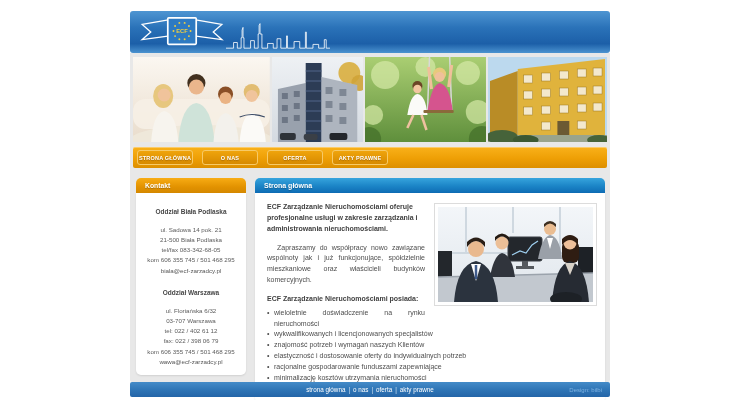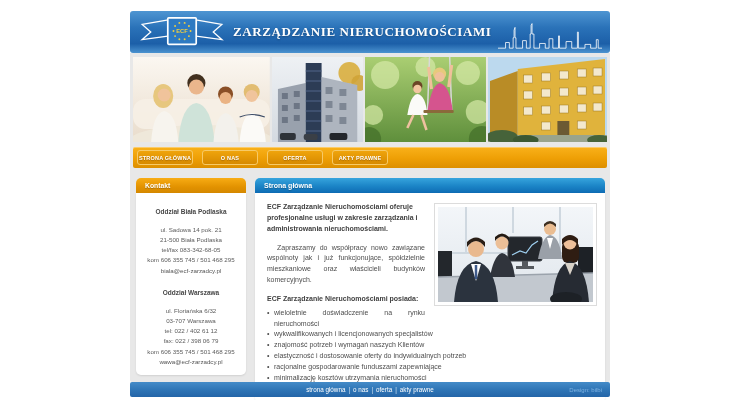--- a/index.html
+++ b/index.html
@@ -93,25 +93,20 @@
           <circle cx="43.2" cy="26.6" r="1"></circle>
         <circle cx="38.7" cy="23.3" r="1"></circle>
           <circle cx="37" cy="18" r="1"></circle>
         <circle cx="38.7" cy="12.7" r="1"></circle>
           <circle cx="43.2" cy="9.4" r="1"></circle>
         <circle cx="48.8" cy="9.4" r="1"></circle>
           <circle cx="53.3" cy="12.7" r="1"></circle>
       </g>
       <text x="46" y="20.5" text-anchor="middle" font-size="6" font-weight="bold" fill="#f3d03c" font-family="Liberation Sans, sans-serif">ECF</text>
     </svg>
-    <div class="title-wrap">
-      <div class="h-rule"></div>
-      <div class="site-title">ZARZĄDZANIE NIERUCHOMOŚCIAMI</div>
-      <div class="h-rule"></div>
-    </div>
     <svg class="skyline-svg" viewBox="0 0 110 32">
       <path d="M0 31 H8 V25 H12 V31 H16 V20 H17 V12 L18 9 V20 H19 V31 H26 V23 H30 V31 H34 V16 H35 V7 L36 5 V16 H38 V31 H44 V26 H50 V31 H54 V21 H58 V31 H64 V18 H65 V31 H72 V24 H78 V31 H84 V14 H85 V31 H92 V27 H98 V31 H104 V22 H106 V31 H110" fill="none" stroke="#fff" stroke-width="1" opacity=".85"></path>
     </svg>
   </div>
 
   <div class="body-gray">
 
     <div class="photos">
       <div class="photo p1">
         <svg viewBox="0 0 136 85" preserveAspectRatio="none">

